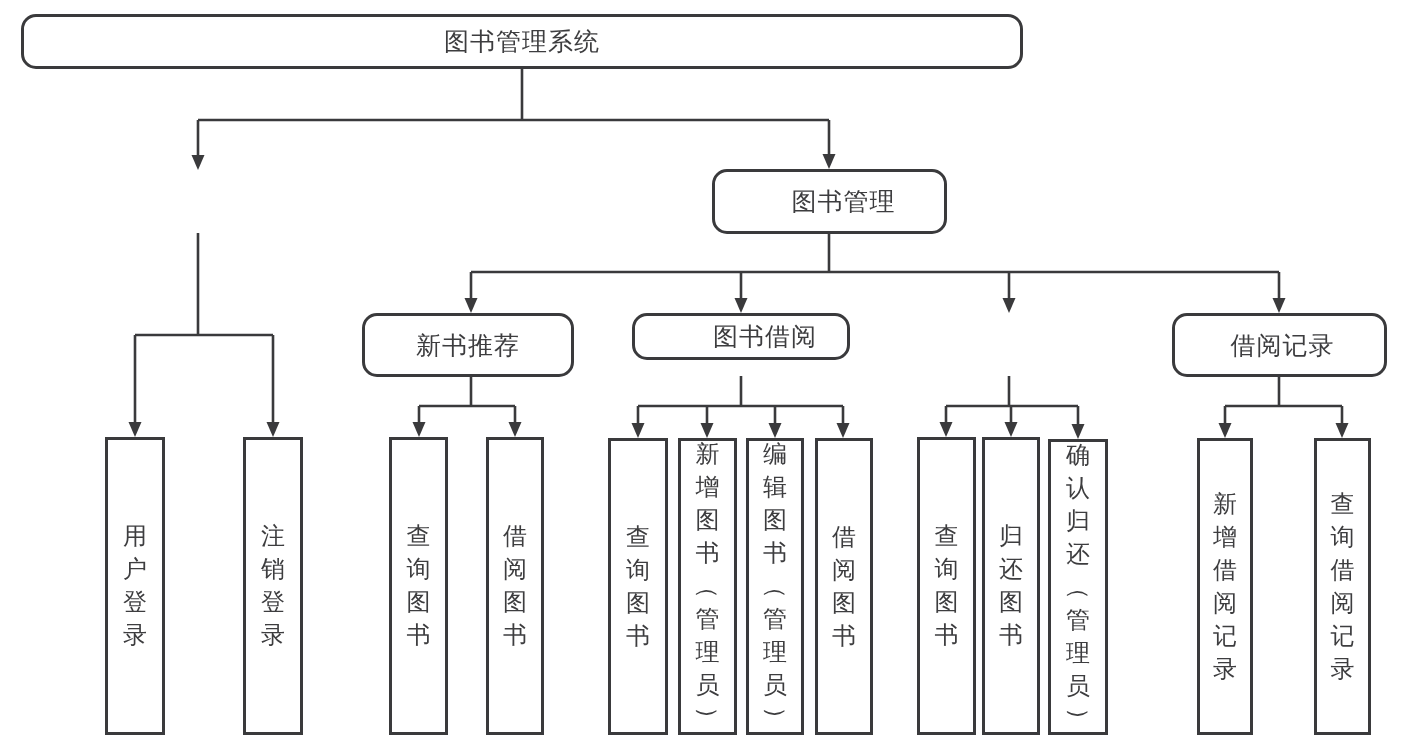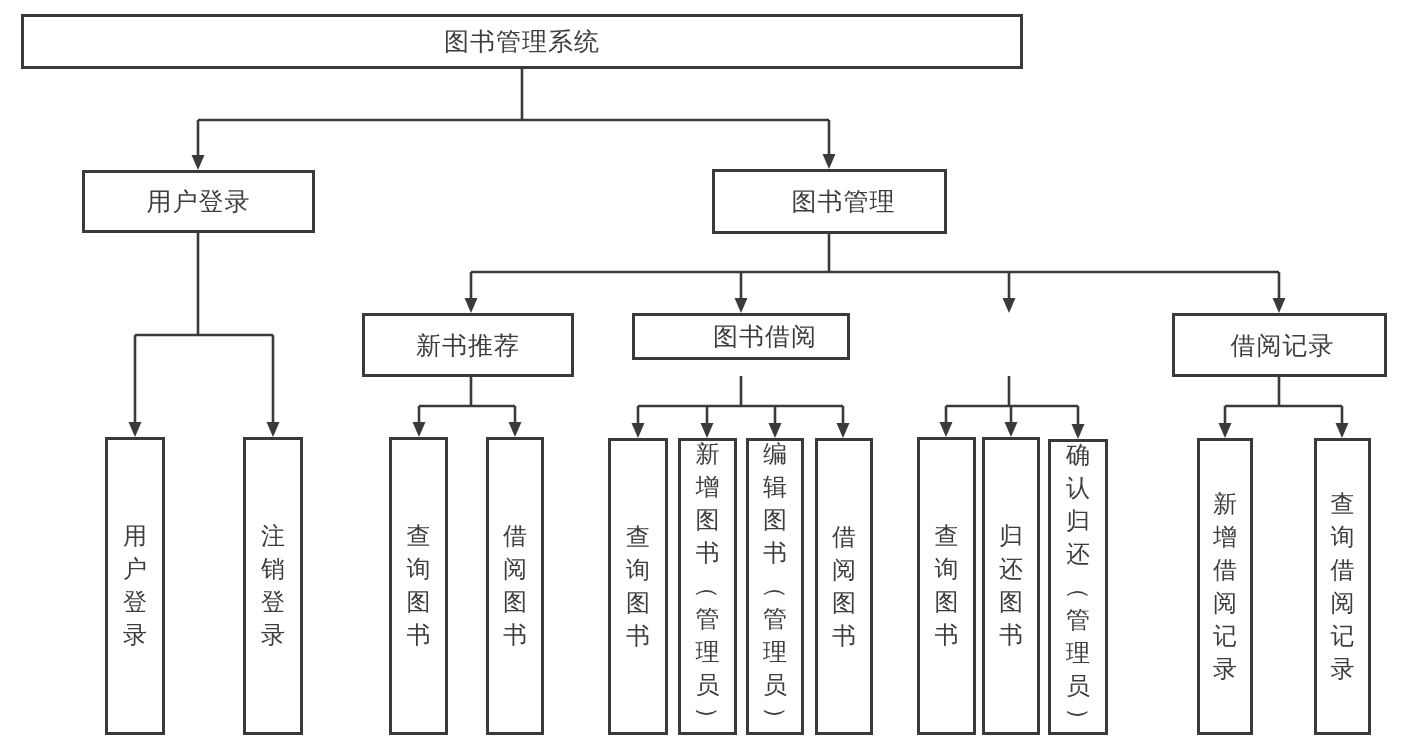--- a/index.html
+++ b/index.html
@@ -19,21 +19,21 @@
   .box{
     position:absolute;
     box-sizing:border-box;
     border:3px solid var(--line);
     background:#ffffff;
     display:flex;
     align-items:center;
     justify-content:center;
     color:var(--text);
   }
-  .hbox{font-size:25px;letter-spacing:1px;white-space:nowrap;}
+  .hbox{font-size:25px;letter-spacing:1px;white-space:nowrap;border-radius:15px;}
   .vbox{font-size:24px;}
   .vcol span{display:block;text-align:center;line-height:33px;width:33px;}
   .vcol span.rot{transform:rotate(90deg);}
   .watermark{
     position:absolute;
     color:#b4bac4;
     font-size:19px;
     letter-spacing:0.5px;
     white-space:nowrap;
     z-index:5;
@@ -105,21 +105,20 @@
       <path d="M1011,437 L1004.5,422 L1017.5,422 Z"></path>
       <path d="M1078,439 L1071.5,424 L1084.5,424 Z"></path>
 
       <path d="M1225,438 L1218.5,423 L1231.5,423 Z"></path>
       <path d="M1342,438 L1335.5,423 L1348.5,423 Z"></path>
     </g>
   </svg>
 
   <div class="box hbox" style="left:21px;top:14px;width:1002px;height:55px;">图书管理系统</div>
 
-  <div class="box hbox" style="left:82px;top:170px;width:233px;height:63px;">用户登录</div>
   <div class="box hbox" style="left:712px;top:169px;width:235px;height:65px;padding-left:28px;">图书管理</div>
 
   <div class="box hbox" style="left:362px;top:313px;width:212px;height:64px;">新书推荐</div>
   <div class="box hbox" style="left:632px;top:313px;width:218px;height:47px;padding-left:48px;">图书借阅</div>
   <div class="box hbox" style="left:1172px;top:313px;width:215px;height:64px;padding-left:6px;">借阅记录</div>
 
   <div class="box vbox" style="left:105px;top:437px;width:60px;height:298px;">
       <div class="vcol">
         <span>用</span>
         <span>户</span>

